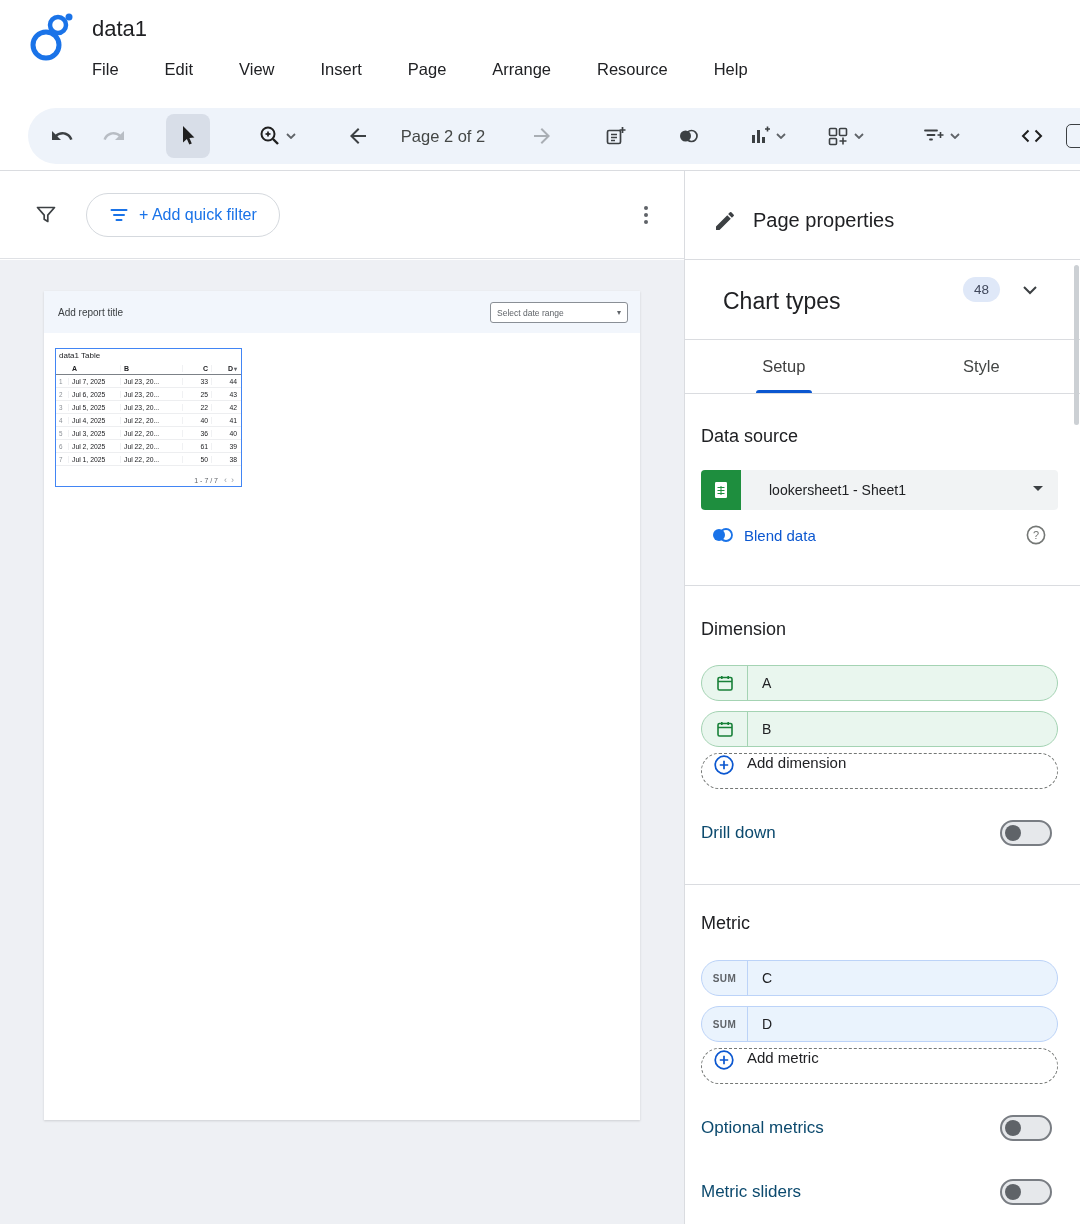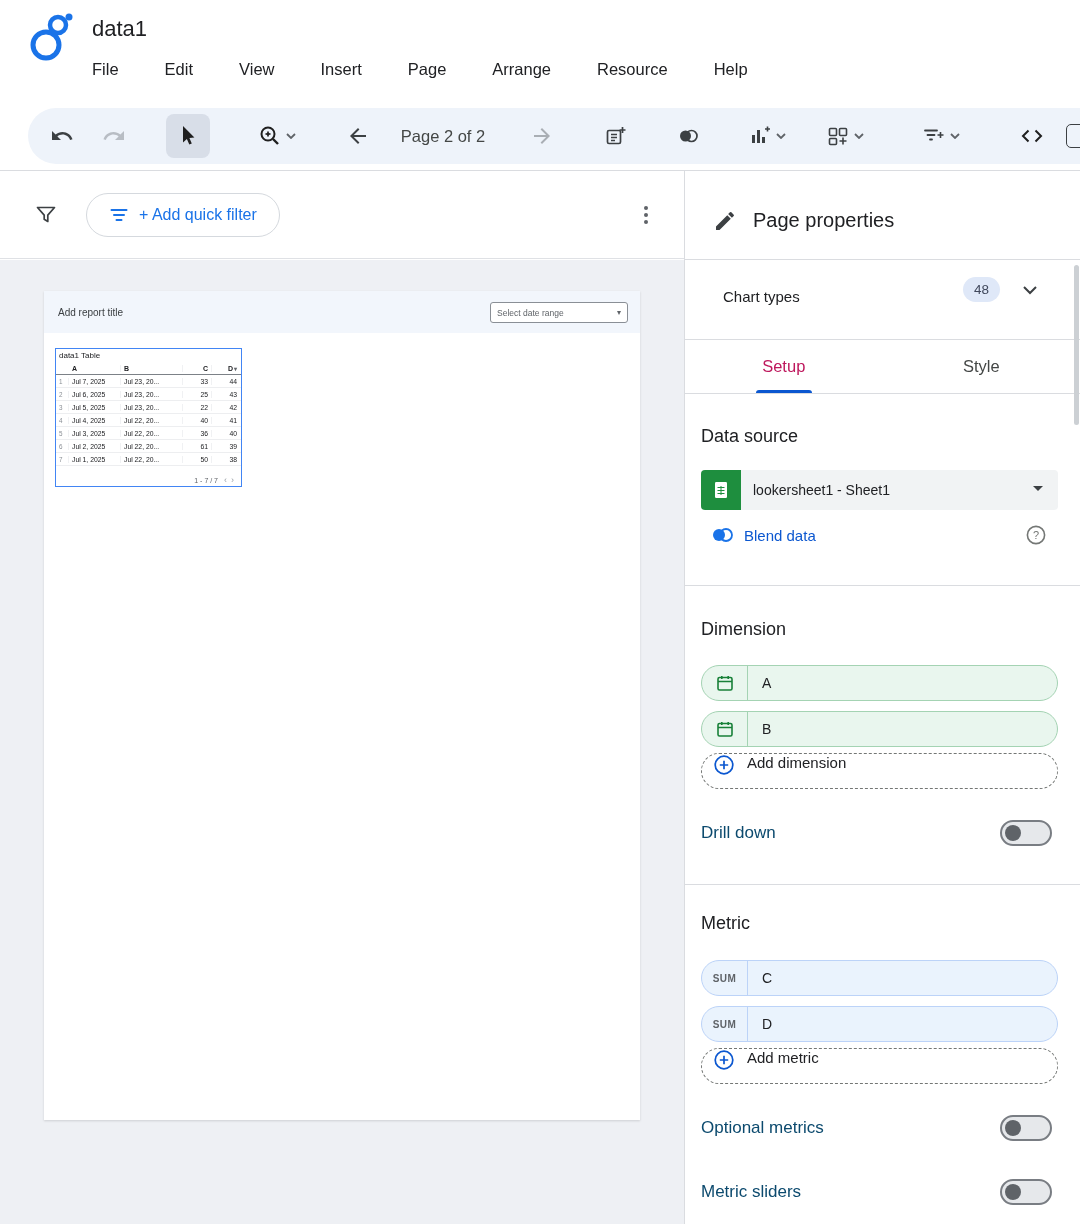--- a/index.html
+++ b/index.html
@@ -61,36 +61,36 @@
   .hdr-caret{font-size:6px;color:#5f6368;margin-left:1px;}
   .tbl-pager{position:absolute;bottom:1px;right:3px;font-size:7px;color:#5f6368;display:flex;gap:6px;align-items:center;}
   .pg-arrows{color:#9aa0a6;font-size:9px;letter-spacing:4px;}
 
   
   .props{position:absolute;left:684px;top:171px;width:396px;bottom:0;background:#fff;border-left:1px solid #dadce0;}
   .props-header{position:absolute;top:0;left:0;right:0;height:89px;border-bottom:1px solid #dadce0;}
   .pencil{position:absolute;left:28px;top:38px;}
   .props-title{position:absolute;left:68px;top:38px;font-size:20px;color:#202124;}
   .ct-row{position:absolute;top:89px;left:0;right:0;height:80px;border-bottom:1px solid #dadce0;cursor:pointer;}
-  .ct-label{position:absolute;left:38px;top:28px;font-size:15px;color:#202124;}
+  .ct-label{position:absolute;left:38px;top:28px;font-size:23px;color:#202124;}
   .ct-badge{position:absolute;left:278px;top:17px;width:37px;height:25px;border-radius:13px;background:#dfe8f8;
             color:#40485c;font-size:13.5px;display:flex;align-items:center;justify-content:center;}
   .ct-chevron{position:absolute;left:334px;top:19px;}
   .tabs{position:absolute;top:169px;left:0;right:0;height:54px;border-bottom:1px solid #dadce0;display:flex;}
   .tab{flex:1;display:flex;align-items:center;justify-content:center;font-size:16.5px;font-weight:500;
        color:#444746;position:relative;cursor:pointer;}
-  .tab.active{color:#be185d;}
+  .tab.active{color:#404040;}
   .tab.active .tab-underline{position:absolute;bottom:0;left:50%;transform:translateX(-50%);width:56px;height:3.5px;
        background:#0b57d0;border-radius:3px 3px 0 0;}
   .sec{position:absolute;left:16px;font-size:18px;color:#202124;}
   .ds-label{top:255px;text-align:center;}
   .ds-select{position:absolute;left:16px;top:299px;width:357px;height:40px;background:#f1f3f4;border-radius:4px;
              display:flex;align-items:center;cursor:pointer;}
   .ds-icon{width:40px;height:40px;background:#1e8e3e;border-radius:4px 0 0 4px;display:flex;align-items:center;justify-content:center;flex:none;}
-  .ds-value{padding-left:12px;font-size:14px;color:#202124;flex:1;}
+  .ds-value{padding-left:28px;font-size:14px;color:#202124;flex:1;}
   .ds-caret{margin-right:8px;}
   .blend-row{position:absolute;left:24px;top:353px;display:flex;align-items:center;gap:9px;cursor:pointer;}
   .blend-label{font-size:15px;font-weight:500;color:#0b57d0;}
   .help-icon{position:absolute;left:340px;top:353px;}
   .pdiv{position:absolute;left:0;right:0;height:1px;background:#dadce0;}
   .d1{top:414px;} .d2{top:713px;}
   .dim-label{top:448px;} .met-label{top:742px;}
   .chip{position:absolute;left:16px;width:357px;height:36px;border-radius:18px;display:flex;align-items:center;cursor:pointer;}
   .chip-a{top:494px;} .chip-b{top:540px;} .chip-c{top:789px;} .chip-d{top:835px;}
   .chip.green{background:#e9f6ee;border:1px solid #a4d3b3;}

